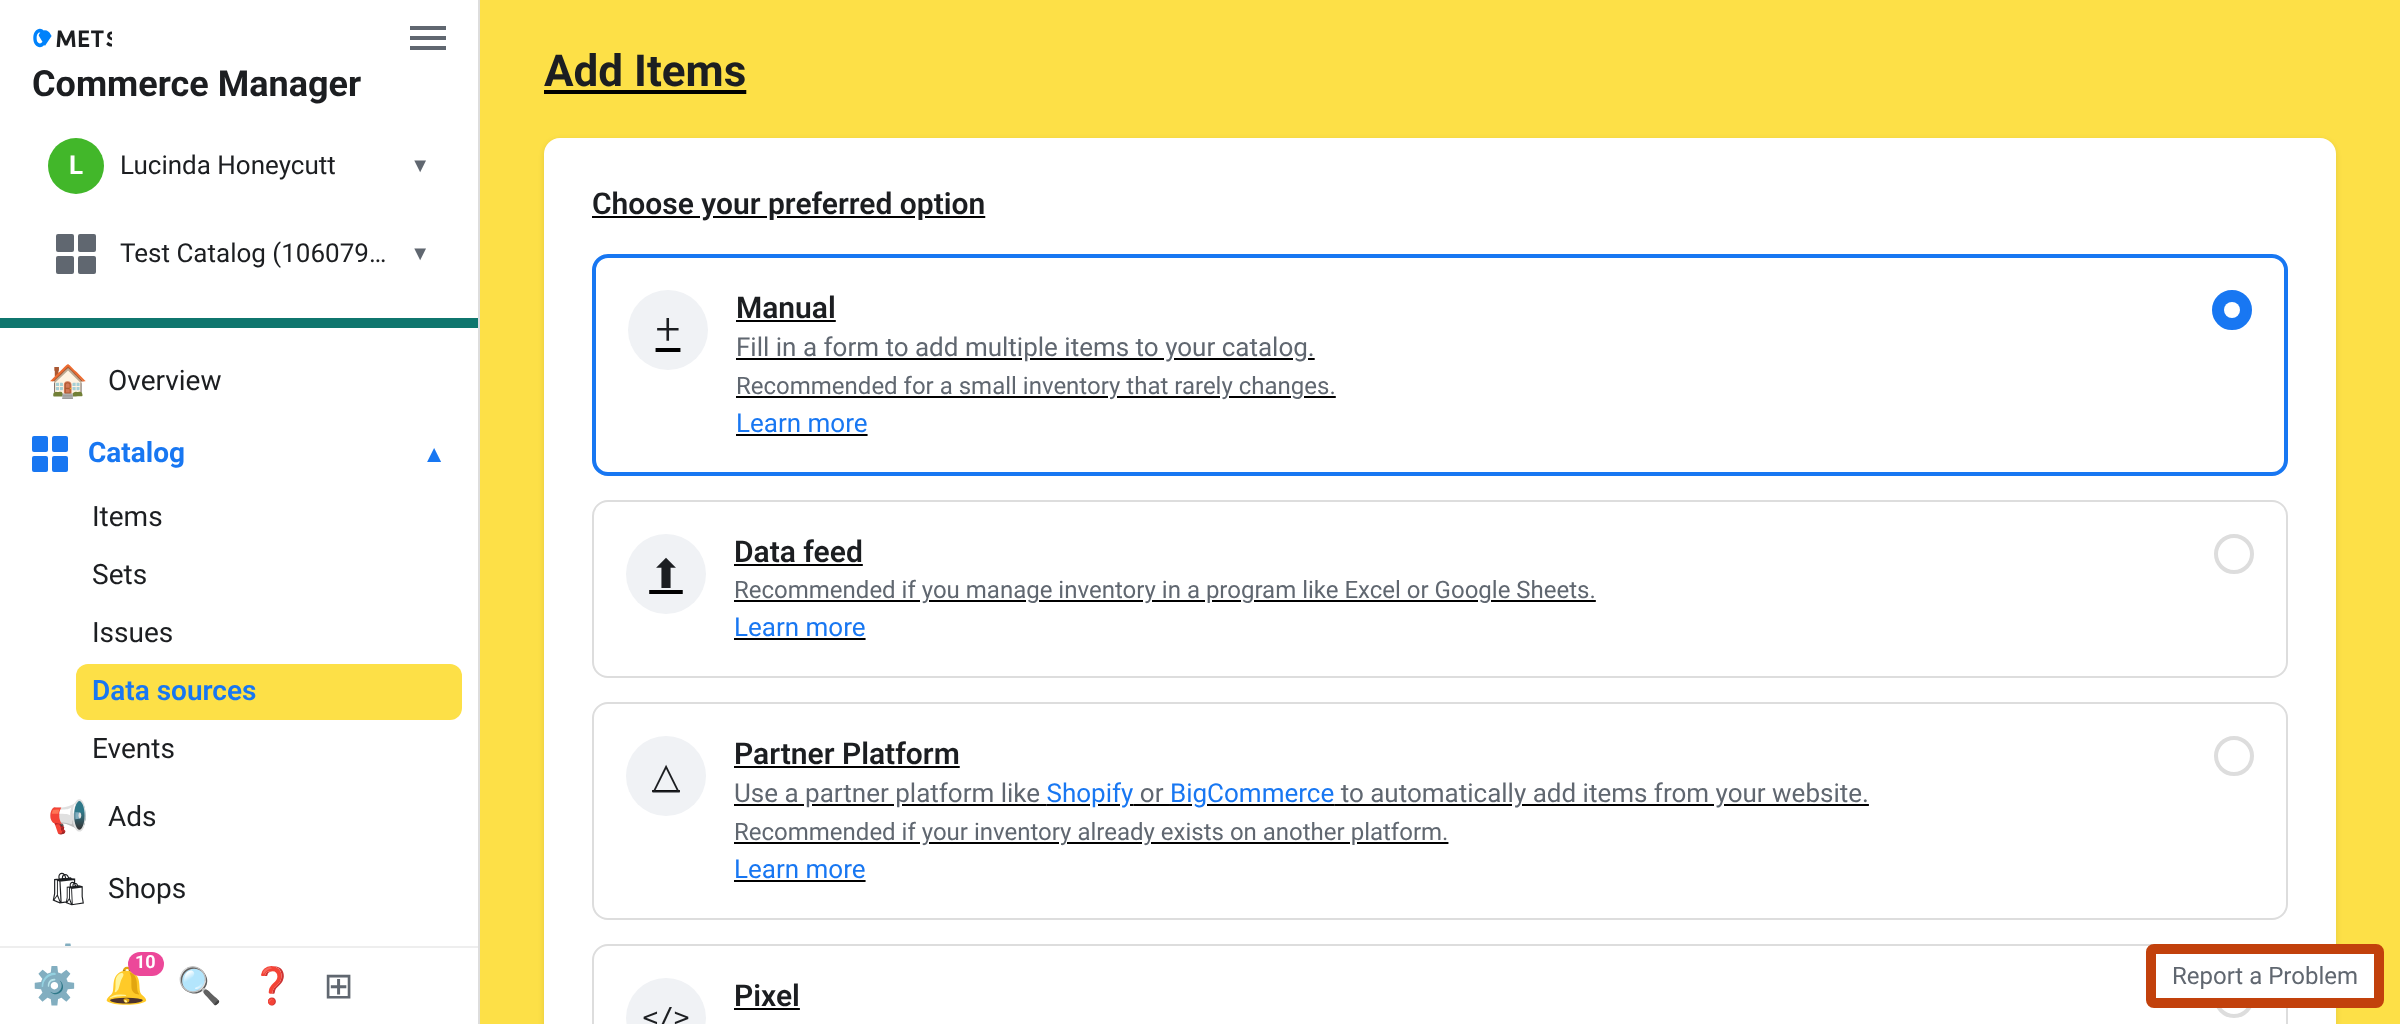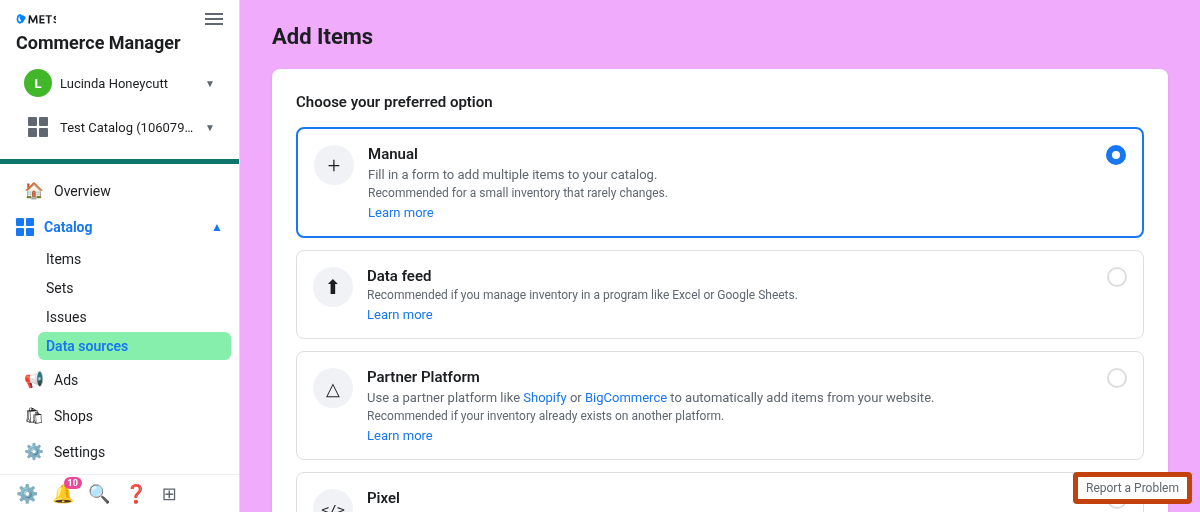--- a/index.html
+++ b/index.html
@@ -155,21 +155,21 @@
     }
     .sub-item {
       padding: 6px 8px;
       cursor: pointer;
       border-radius: 6px;
       margin: 1px 0;
       font-size: 14px;
       color: #1c1e21;
     }
     .sub-item.active {
-      background: #86efac;
+      background: #fde047;
       color: #1877f2;
       font-weight: 600;
     }
 
     
     .sidebar-bottom {
       border-top: 1px solid #eee;
       padding: 8px 16px;
       display: flex;
       align-items: center;
@@ -193,21 +193,22 @@
       padding: 1px 4px;
       min-width: 16px;
       text-align: center;
     }
 
     
     .main-content {
       flex: 1;
       padding: 24px 32px;
       overflow-y: auto;
-      background: #f0abfc;
+      background: #fde047;
+      text-decoration: underline;
     }
     .page-title {
       font-size: 22px;
       font-weight: 700;
       color: #1c1e21;
       margin-bottom: 20px;
     }
     .card {
       background: #fff;
       border-radius: 8px;
@@ -382,20 +383,23 @@
         </div>
         <div class="sub-item">
           <span>Sets</span>
         </div>
         <div class="sub-item">
           <span>Issues</span>
         </div>
         <div class="sub-item active">
           <span>Data sources</span>
         </div>
+        <div class="sub-item">
+          <span>Events</span>
+        </div>
       </div>
     </div>
 
     <div class="nav-item">
       <span class="nav-icon">📢</span>
       <span>Ads</span>
     </div>
 
     <div class="nav-item">
       <span class="nav-icon">🛍</span>

